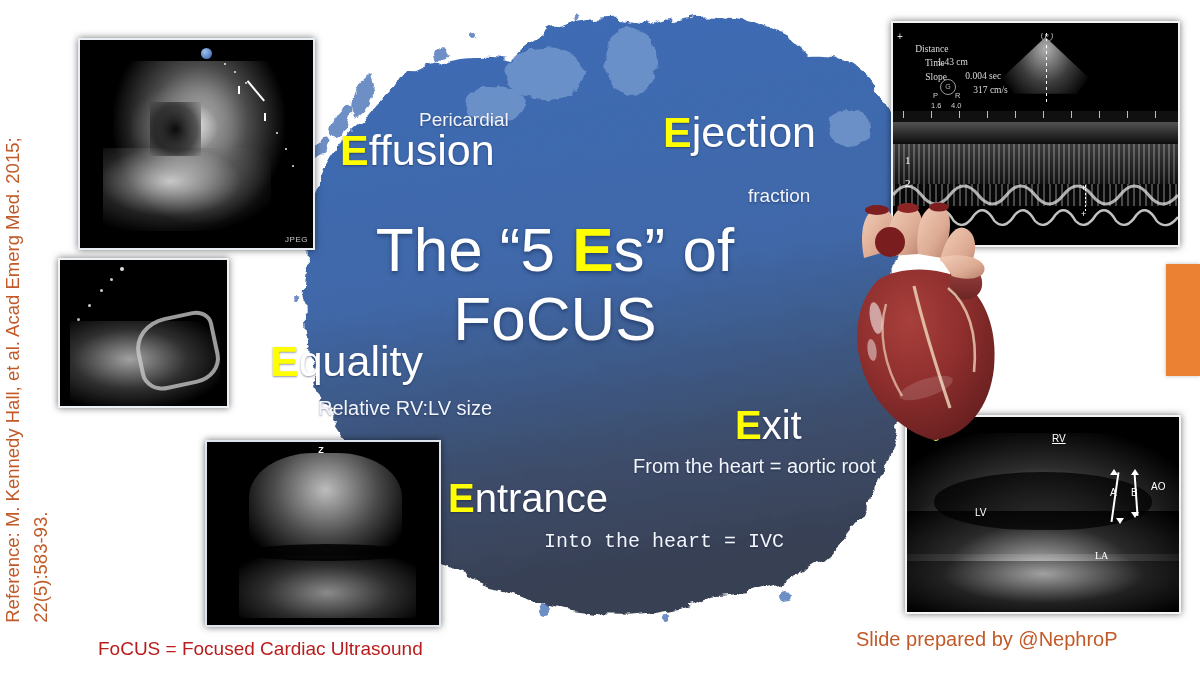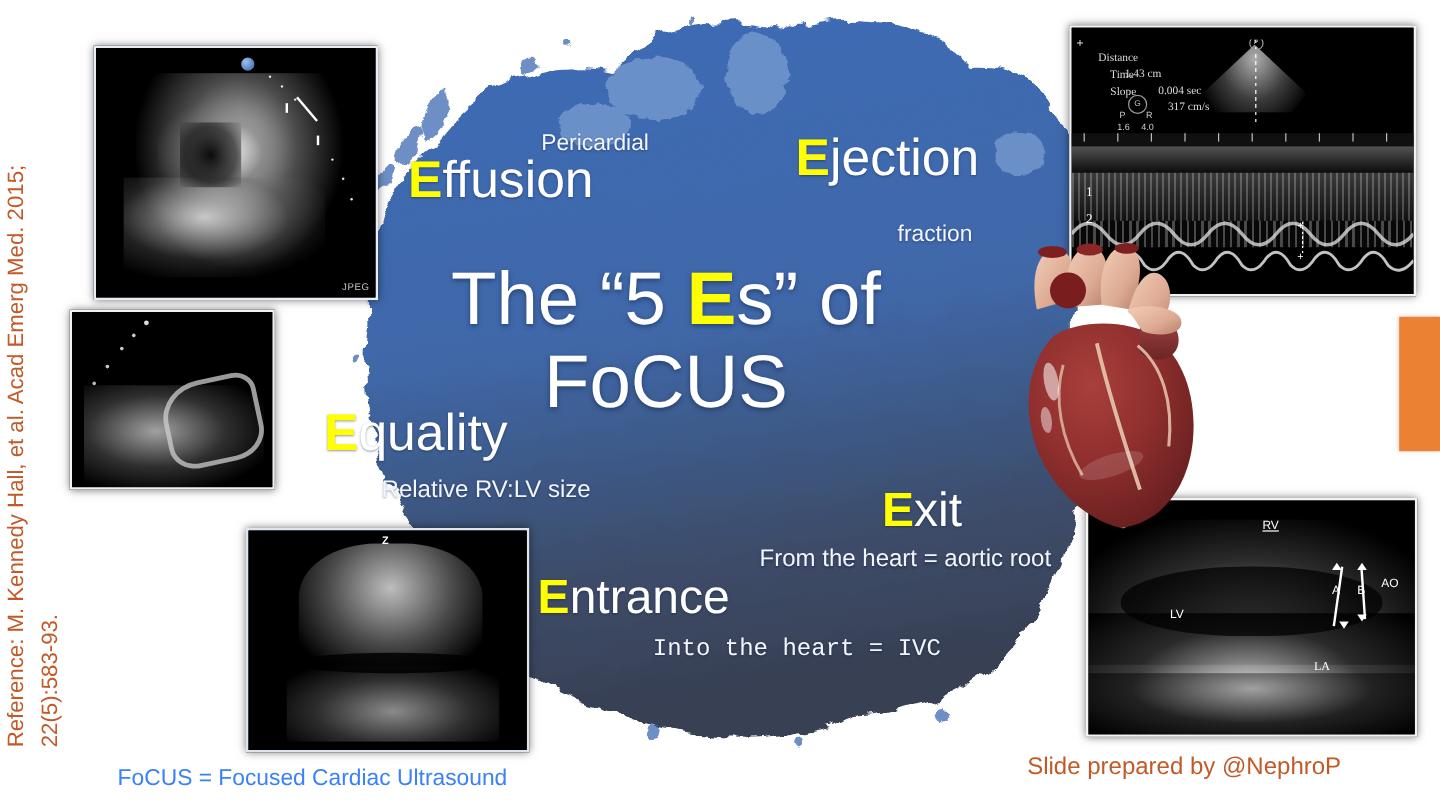--- a/index.html
+++ b/index.html
@@ -19,41 +19,41 @@
     font-weight:400;line-height:1;
     text-shadow:0 1px 2px rgba(10,25,60,.45);
   }
   .word .e{color:#ffff00;font-weight:700;}
   .sub{
     position:absolute;color:#f2f5fb;white-space:nowrap;line-height:1;
     text-shadow:0 1px 2px rgba(10,25,60,.45);
   }
 
   #w-effusion{left:340px;top:129px;font-size:43px;}
-  #s-pericardial{left:419px;top:110px;font-size:19px;margin-left:32px;}
+  #s-pericardial{left:419px;top:110px;font-size:19px;}
   #w-ejection{left:663px;top:111px;font-size:43px;}
   #s-fraction{left:748px;top:186px;font-size:19px;}
 
   #title{
     position:absolute;left:305px;top:215px;width:500px;
     text-align:center;color:#fff;font-size:62px;line-height:1.12;
     text-shadow:0 2px 4px rgba(10,25,60,.5);
   }
   #title .e{color:#ffff00;font-weight:700;}
 
   #w-equality{left:270px;top:340px;font-size:43px;}
   #s-equality{left:318px;top:398px;font-size:20px;}
   #w-exit{left:735px;top:405px;font-size:40px;}
   #s-exit{left:633px;top:456px;font-size:20px;}
   #w-entrance{left:448px;top:478px;font-size:40px;}
   #s-entrance{left:544px;top:532px;font-size:20px;font-family:Liberation Mono, monospace;}
 
   
   #focus-legend{
-    position:absolute;left:98px;top:638px;font-size:19px;color:#3b82f6;
+    position:absolute;left:98px;top:638px;font-size:19px;color:#b91c1c;
     white-space:nowrap;
   }
   #credit{
     position:absolute;left:856px;top:628px;font-size:20px;color:#c15a28;
     white-space:nowrap;
   }
   
   #reference{
     position:absolute;left:-283px;top:285px;width:620px;
     transform:rotate(-90deg);transform-origin:center center;

